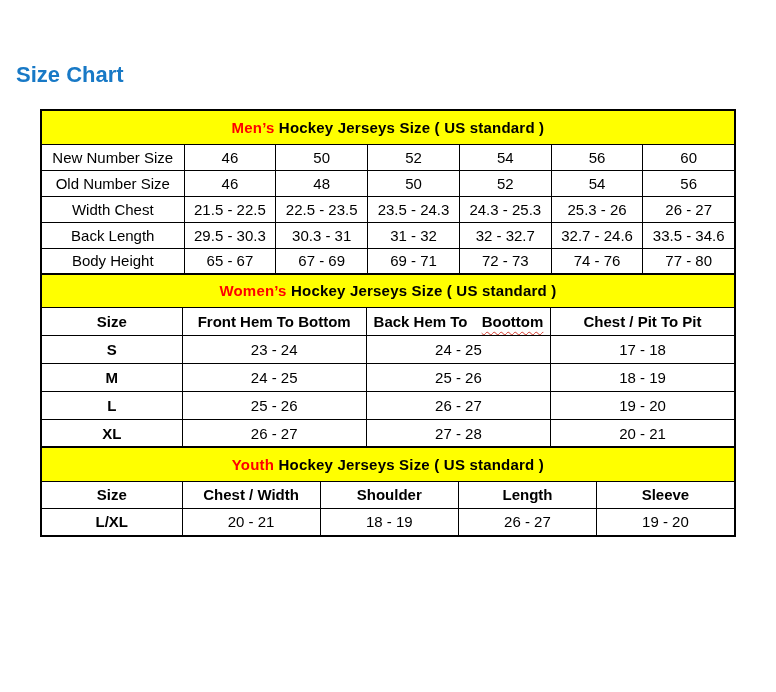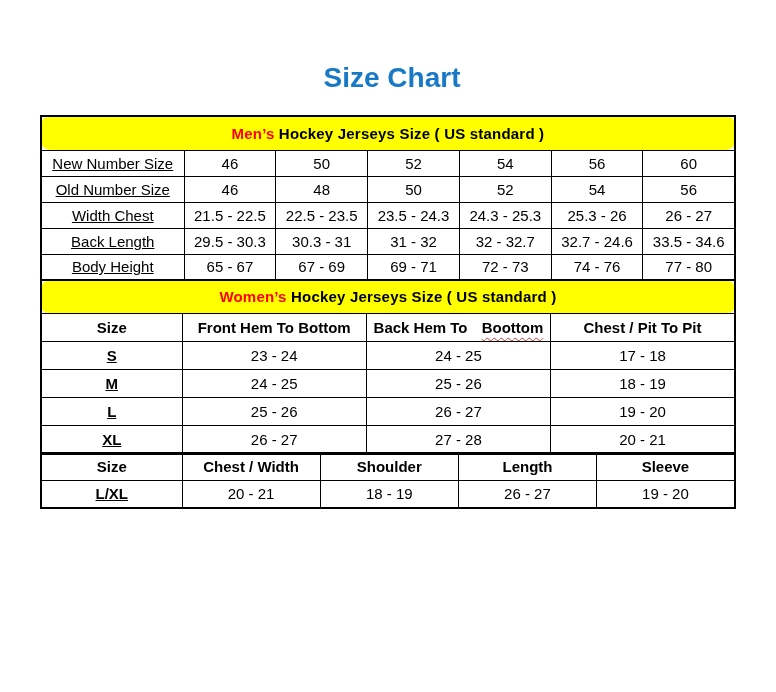--- a/index.html
+++ b/index.html
@@ -4,23 +4,22 @@
 <style>
   * { box-sizing: border-box; }
   html, body {
     margin: 0; padding: 0;
     width: 776px; height: 692px;
     background: #ffffff;
     font-family: "Liberation Sans", sans-serif;
     overflow: hidden;
   }
   .page-title {
-    margin: 62px 0 0 8px;
-    text-align: center;
-    font-size: 28px;
+    margin: 62px 0 0 16px;
+    font-size: 22px;
     font-weight: bold;
     color: #1879C6;
     letter-spacing: 0px;
   }
   .tables-wrap {
     width: 694px;
     margin: 21px 0 0 40px;
   }
   table.size-table {
     border-collapse: collapse;
@@ -38,25 +37,24 @@
     padding: 1px 2px;
     overflow: hidden;
     white-space: nowrap;
   }
   .caption-cell {
     background: #FFFF00;
     font-size: 17px;
     font-weight: bold;
     height: 34px;
     letter-spacing: 0.2px;
-    border-radius: 9px;
   }
   .caption-hl { color: #FF0000; }
   thead tr.cols th { font-weight: bold; height: 27px; }
-  tbody th.row-label { font-weight: bold; text-decoration: underline; }
+  tbody th.row-label { font-weight: bold; }
   .mens tbody th.row-label { font-weight: normal; }
   .mens tbody tr > * { height: 26px; }
   .womens tbody tr > *, .youth tbody tr > * { height: 28px; }
   .womens thead tr.cols th { height: 28px; }
   .misspelled {
     text-decoration-line: underline;
     text-decoration-style: wavy;
     text-decoration-color: #D23A2E;
     text-decoration-thickness: 1px;
     text-underline-offset: 4px;
@@ -172,20 +170,23 @@
         </tr>
       </tbody>
   </table>
 
   <table class="size-table youth">
     <colgroup>
       <col style="width:141px">
       <col span="4" style="width:138.2px">
     </colgroup>
     <thead>
+      <tr>
+        <th class="caption-cell" colspan="5"><span class="caption-hl">Youth</span><span> Hockey Jerseys Size ( US standard )</span></th>
+      </tr>
       <tr class="cols">
           <th>Size</th>
           <th>Chest / Width</th>
           <th>Shoulder</th>
           <th>Length</th>
           <th>Sleeve</th>
         </tr>
     </thead>
     <tbody>
         <tr>

